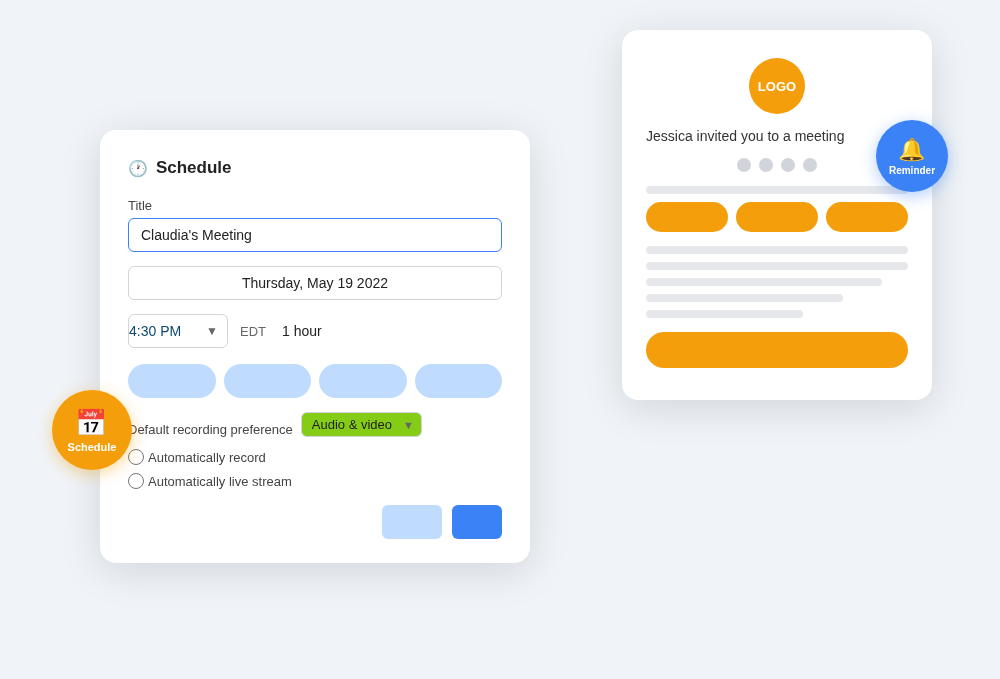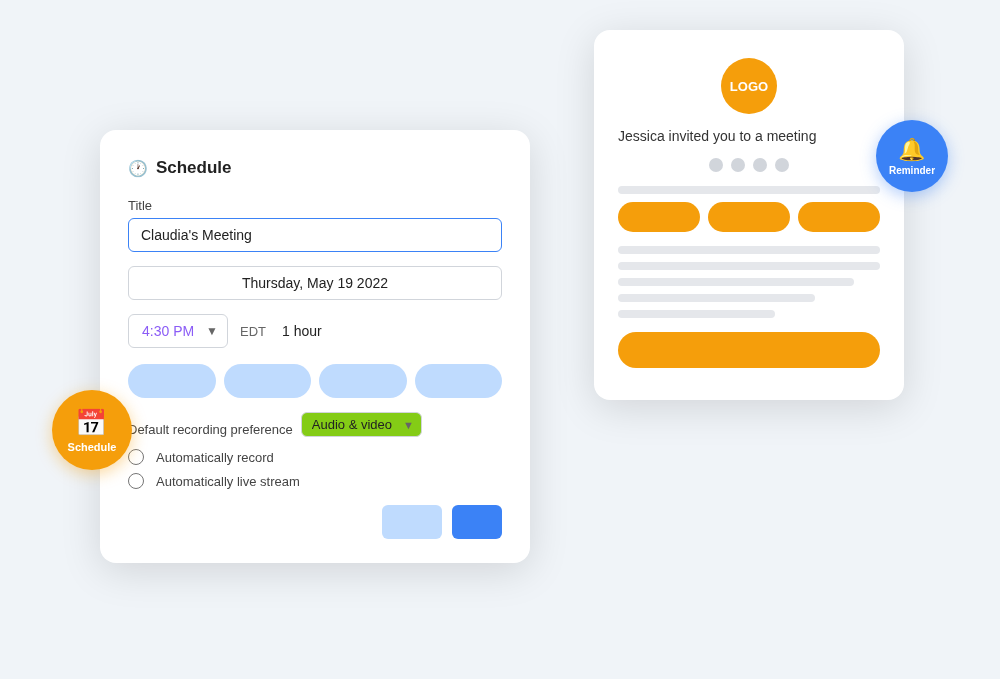--- a/index.html
+++ b/index.html
@@ -77,23 +77,23 @@
       margin-bottom: 14px;
     }
     .time-select-wrap {
       position: relative;
       display: flex;
       align-items: center;
     }
     .time-select {
       border: 1.5px solid #d1d5db;
       border-radius: 6px;
-      padding: 8px 32px 8px 13px;
-      font-size: 14px;
-      color: #8b5cf6;
+      padding: 8px 32px 8px 0;
+      font-size: 14px;
+      color: #0c4a6e;
       appearance: none;
       background: #fff;
       cursor: pointer;
       outline: none;
       min-width: 100px;
     }
     .time-select-arrow {
       position: absolute;
       right: 10px;
       pointer-events: none;
@@ -169,21 +169,21 @@
       position: absolute;
       right: 8px;
       pointer-events: none;
       color: #666;
       font-size: 11px;
     }
 
     .radio-row {
       display: flex;
       align-items: center;
-      gap: 12px;
+      gap: 4px;
       margin-bottom: 8px;
     }
     .radio-input {
       width: 16px;
       height: 16px;
       accent-color: #3b82f6;
       cursor: pointer;
     }
     .radio-label {
       font-size: 13px;
@@ -237,21 +237,21 @@
     }
     .schedule-badge-label {
       font-size: 11px;
       color: #fff;
       font-weight: 600;
     }
 
     
     .invitation-card {
       position: absolute;
-      right: 96px;
+      right: 68px;
       top: 30px;
       width: 310px;
       background: #fff;
       border-radius: 16px;
       box-shadow: 0 8px 40px rgba(0,0,0,0.13);
       padding: 28px 24px 28px 24px;
       z-index: 1;
     }
 
     .inv-logo {

